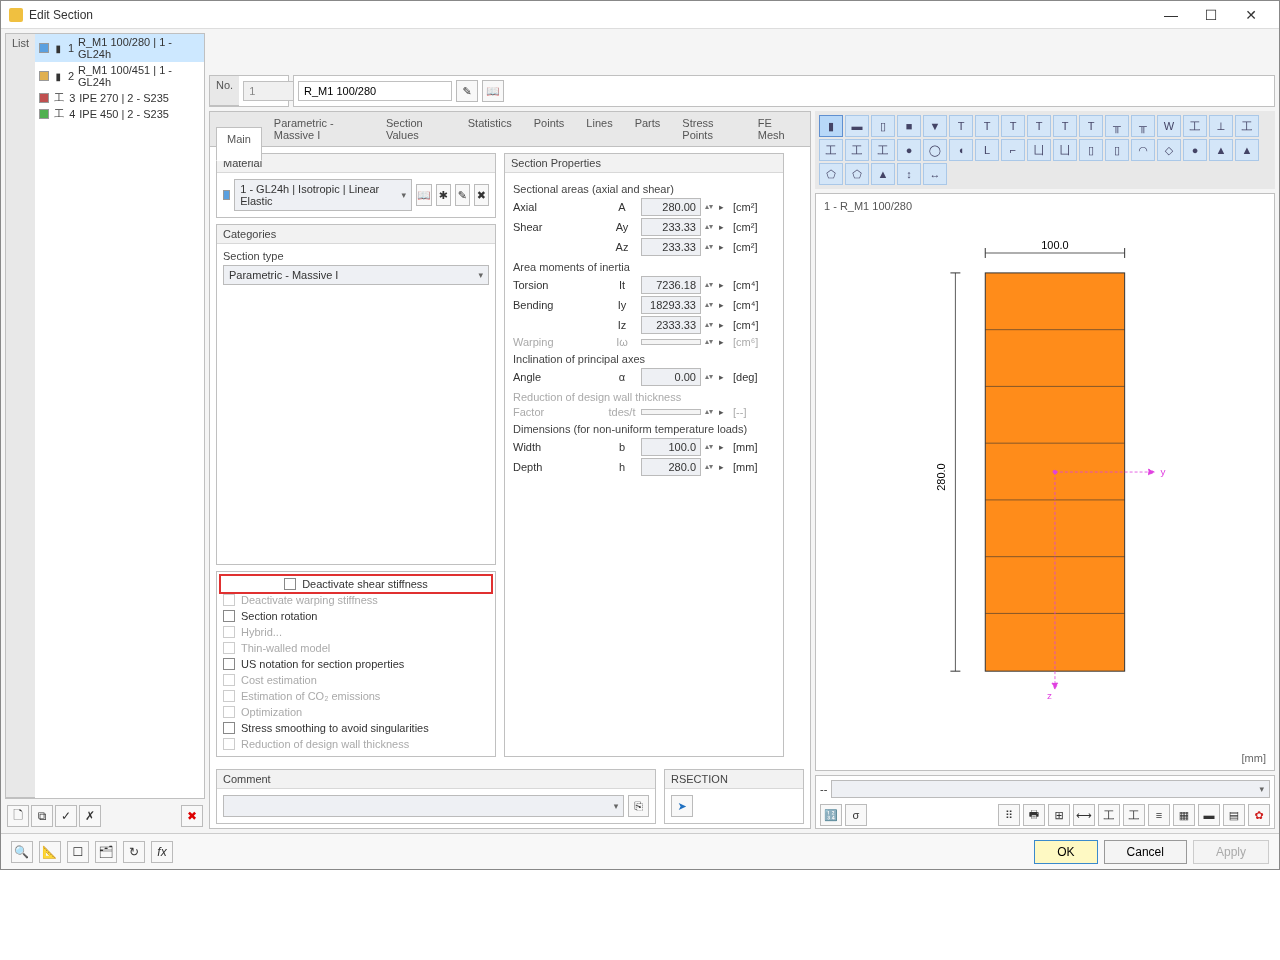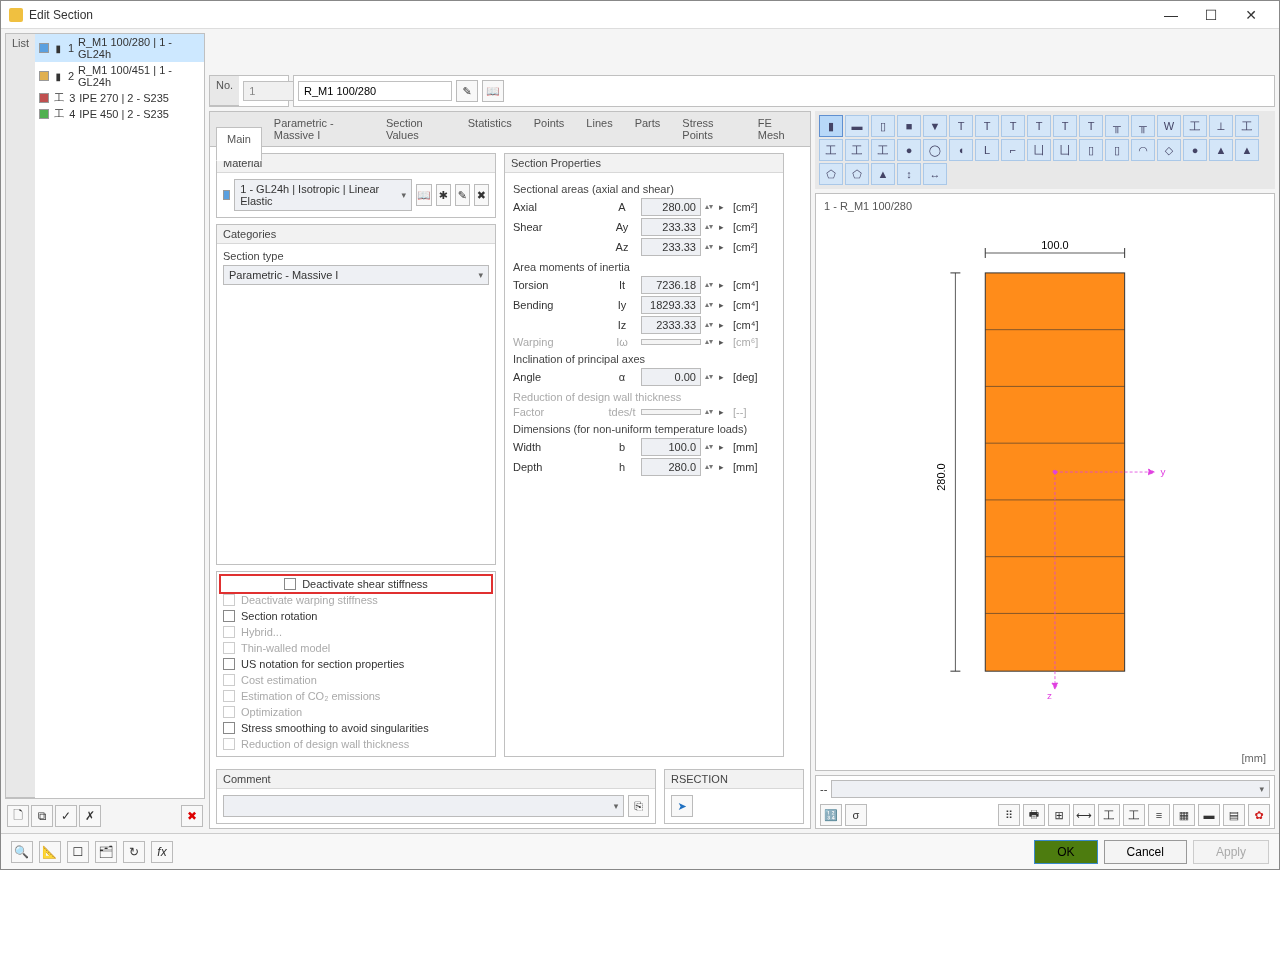--- a/index.html
+++ b/index.html
@@ -82,21 +82,21 @@
 
 .bottom-row { display: flex; gap: 8px; margin-top: 2px; }
 .comment-panel { flex: 1; }
 .rsection-panel { width: 140px; }
 .preview-tb { display: flex; gap: 3px; padding: 2px 4px; justify-content: space-between; }
 .preview-tb .grp { display: flex; gap: 3px; }
 
 .footer { height: 36px; border-top: 1px solid #ccc; display: flex; align-items: center; padding: 0 10px; gap: 6px; background: #f8f8f8; }
 .footer .spacer { flex: 1; }
 .btn { padding: 4px 22px; border: 1px solid #999; background: #f4f4f4; font-size: 12px; }
-.btn.primary { border-color: #3a8acc; background: #4d7c0f; }
+.btn.primary { border-color: #3a8acc; background: #fef9c3; }
 .btn.disabled { color: #aaa; border-color: #ccc; }
 </style>
 </head>
 <body>
 
 <div class="window">
   <div class="titlebar">
     <div class="app-icon"></div>
     <div class="title">Edit Section</div>
     <div class="winbtn">—</div>

